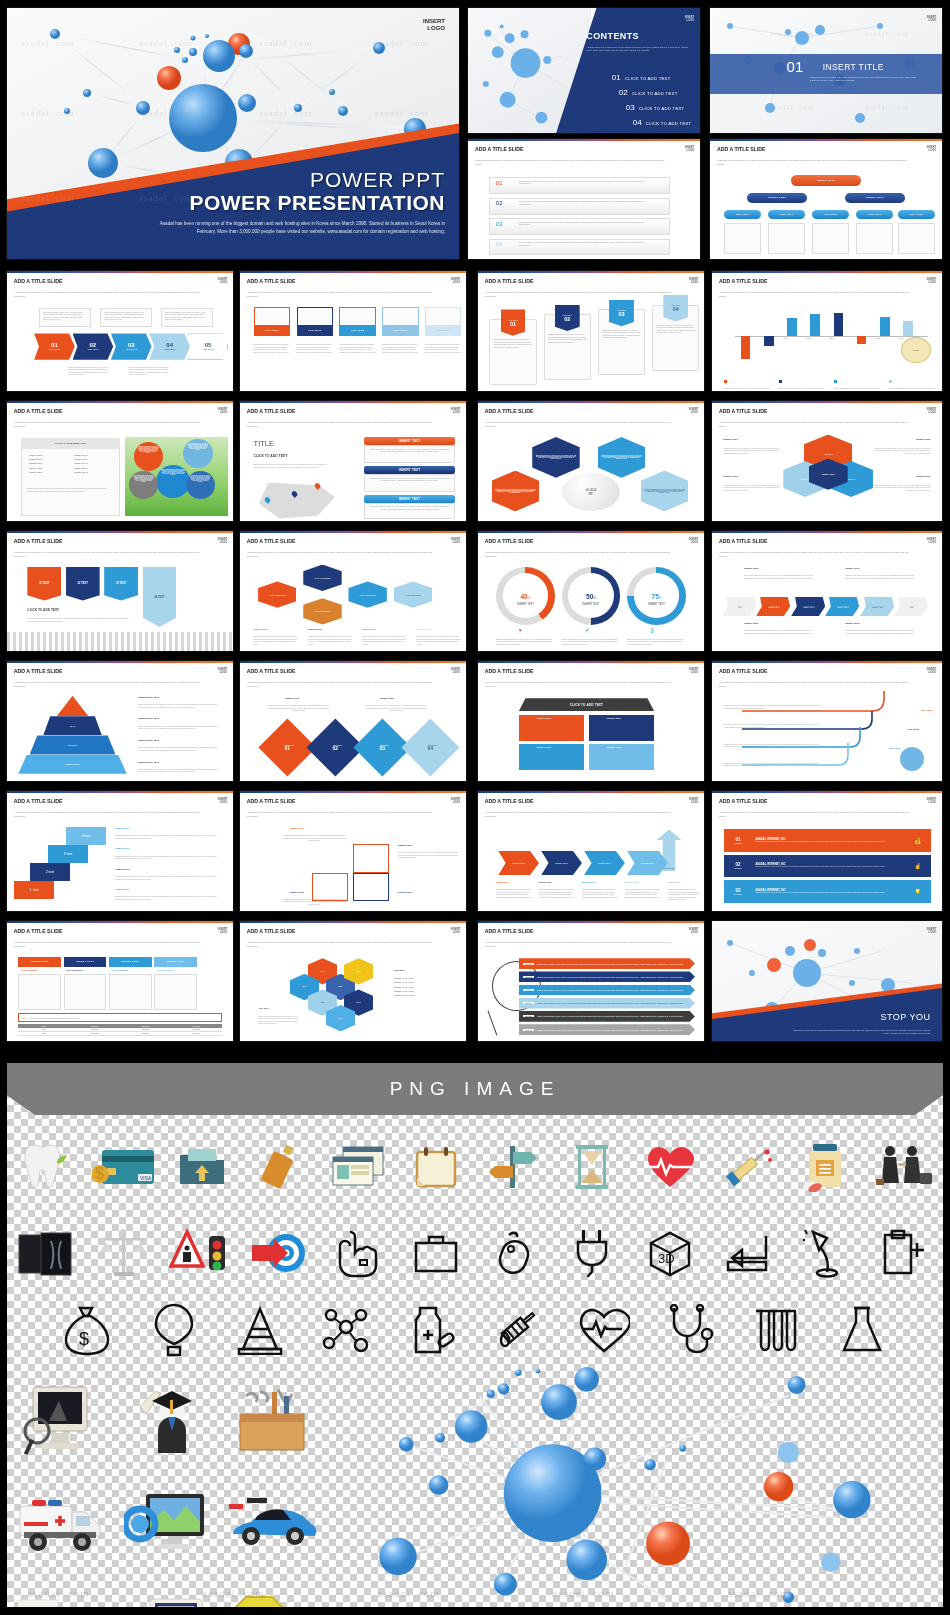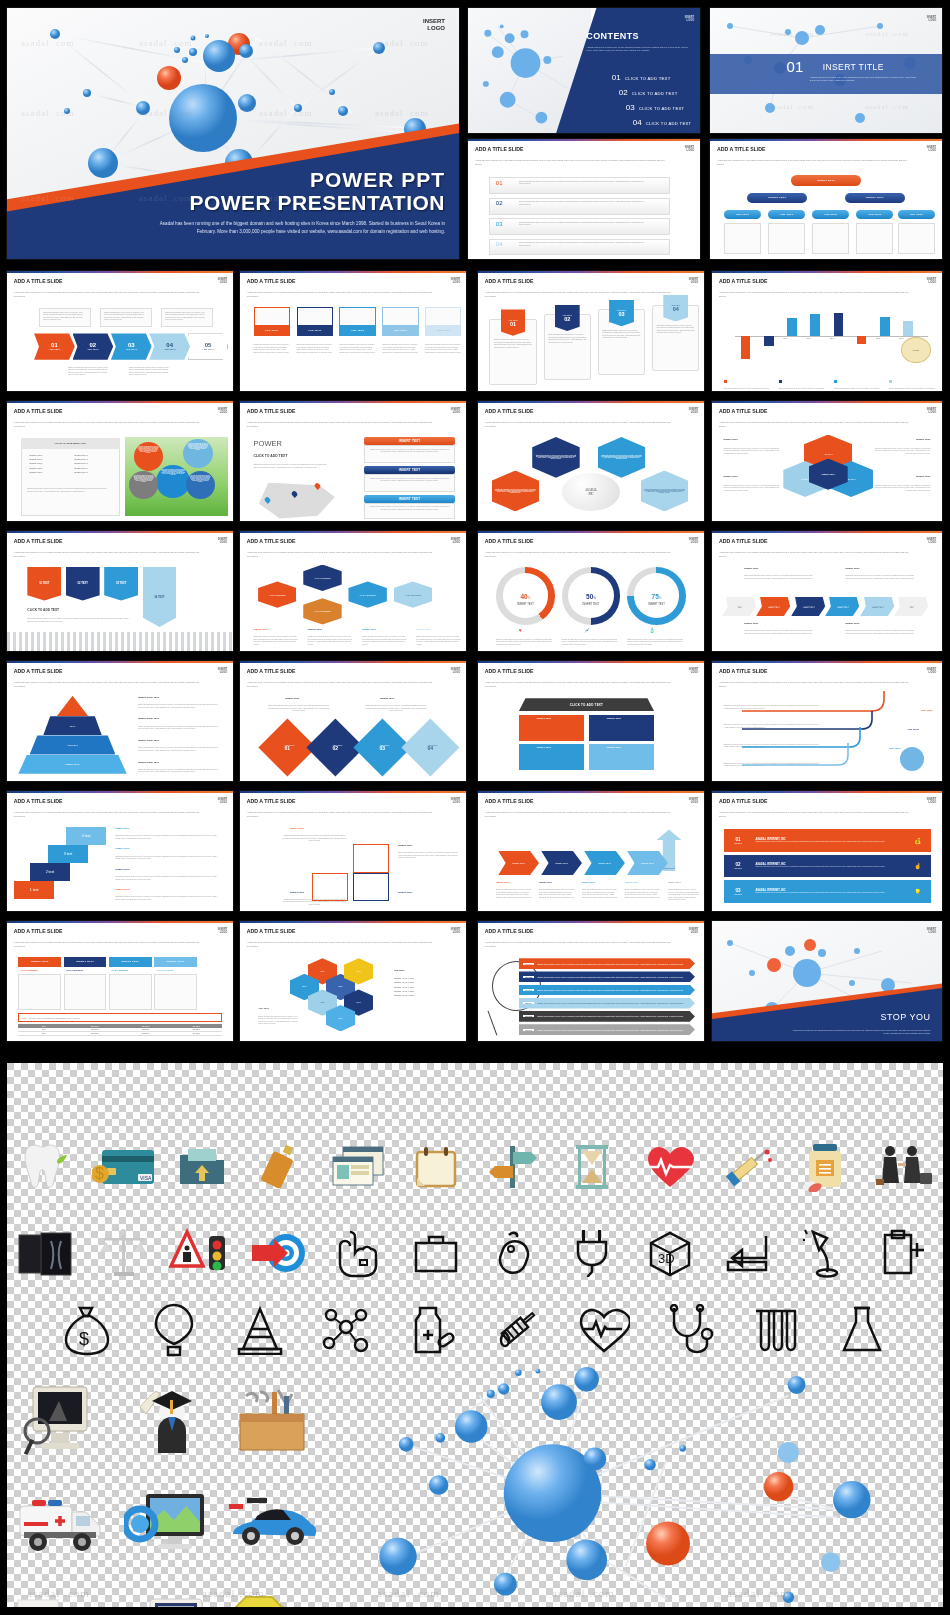--- a/index.html
+++ b/index.html
@@ -38,21 +38,21 @@
     background:#1e3a7b;
     clip-path:polygon(0% 56%, 100% 0%, 100% 100%, 0% 100%);
   }
   #hero .orangewedge {
     position:absolute; left:0; bottom:0; width:100%; height:54%;
     background:#e8501e;
     clip-path:polygon(0% 56%, 100% 0%, 100% 7%, 0% 65%);
   }
   #hero .hero-t1 {
     position:absolute; right:14px; top:160px; font-size:21px; color:#fff;
-    font-weight:bold; letter-spacing:1px; text-shadow:1px 1px 2px rgba(0,0,0,.5);margin-left:16px;
+    font-weight:normal; letter-spacing:1px; text-shadow:1px 1px 2px rgba(0,0,0,.5);margin-left:16px;
   }
   #hero .hero-t2 {
     position:absolute; right:14px; top:183px; font-size:21px; color:#fff;
     font-weight:bold; letter-spacing:.5px; text-shadow:1px 1px 2px rgba(0,0,0,.5);
   }
   #hero .hero-body {
     position:absolute; right:14px; top:212px; width:300px; text-align:right;
     font-size:4.6px; color:#dbe3f2; line-height:1.75;
   }
   #hero .hero-logo {
@@ -512,21 +512,21 @@
   </div>
 
   <div class="slide mini" style="left:240px;top:401px;width:226px;height:120px;">
     <div class="topbar"></div>
     <div class="mt">ADD A TITLE SLIDE</div>
     <div class="ms">Asadal has been running one of the biggest domain and web hosting sites in Korea since March 1998. More than 3,000,000 people have visited our website,  www.asadal.com for domain registration and web hosting.</div>
     <div class="ml">
       <div>INSERT</div>
       <div>LOGO</div>
     </div>
-    <div style="position:absolute;left:6%;top:32%;font-size:7.5px;color:#555;">POWER</div>
+    <div style="position:absolute;left:6%;top:32%;font-size:7.5px;color:#555;">TITLE</div>
     <div style="position:absolute;left:6%;top:44%;font-size:3.4px;font-weight:bold;color:#444;">CLICK TO ADD TEXT</div>
     <div class="txtblk" style="left:6%;top:52%;width:34%;">Started its business in Seoul Korea in February 1998 with the fundamental goal of providing better internet services to the world. Asadal stands for the "morning land" in ancient Korean.</div>
     <div style="position:absolute;left:5%;top:68%;width:42%;height:30%;background:#dcdcdc;clip-path:polygon(18% 0%,72% 8%,88% 40%,70% 92%,30% 100%,8% 58%);"></div>
     <div style="position:absolute;left:11%;top:80%;width:5px;height:6px;background:#2e9bd6;border-radius:50% 50% 50% 0;transform:rotate(-45deg);"></div>
     <div style="position:absolute;left:23%;top:75%;width:5px;height:6px;background:#1e3a7b;border-radius:50% 50% 50% 0;transform:rotate(-45deg);"></div>
     <div style="position:absolute;left:33%;top:68%;width:5px;height:6px;background:#e8501e;border-radius:50% 50% 50% 0;transform:rotate(-45deg);"></div>
     <div class="chip" style="left:55%;top:30%;width:40%;height:7%;background:linear-gradient(180deg,#f0713f,#dc4a16);font-size:3px;">INSERT TEXT</div>
     <div class="box" style="left:55%;top:37%;width:40%;height:15%;"></div>
     <div class="txtblk" style="left:57%;top:39%;width:36%;text-align:center;">Started its business in Seoul Korea in February 1998 with the fundamental goal of providing better internet services to the world. Asadal stands for the "morning land" in ancient Korean.</div>
     <div class="chip" style="left:55%;top:54%;width:40%;height:7%;background:linear-gradient(180deg,#3a63ad,#16306e);font-size:3px;">INSERT TEXT</div>
@@ -1095,20 +1095,23 @@
     <div style="position:absolute;left:0;right:0;bottom:0;height:48%;background:#e8501e;clip-path:polygon(0% 52%,100% 0%,100% 8%,0% 62%);"></div>
     <div class="ml">
       <div>INSERT</div>
       <div>LOGO</div>
     </div>
     <div style="position:absolute;right:5%;top:76%;font-size:9px;color:#fff;letter-spacing:.5px;">STOP YOU</div>
     <div style="position:absolute;right:5%;top:91%;width:62%;text-align:right;font-size:1.6px;color:#c6d2e8;line-height:1.5;">Asadal has been running one of the biggest domain and web hosting sites in Korea since March 1998. Started its business in Seoul Korea in February. More than 3,000,000 people have visited our website, www.asadal.com for domain registration and web hosting.</div>
   </div>
 
   <div id="pngsec">
+    <div id="pngbanner">
+      <span>PNG IMAGE</span>
+    </div>
 
     <div class="png-row" style="top:62px;height:84px;">
       <div class="png-cell">
         <svg width="52" height="56" viewBox="0 0 52 56">
             <path d="M14 6c-6 0-9 5-9 12 0 9 4 16 6 26 1 5 6 6 7 1l2-12c.5-3 4-3 4.5 0l2 12c1 5 6 4 7-1 2-10 6-17 6-26 0-7-3-12-9-12-4 0-5 2-8 2s-4-2-8.5-2z" fill="#f2f2f2" stroke="#cfcfcf"></path>
             <path d="M38 20c4-4 9-4 9-4s-2 6-6 8-5-1-3-4z" fill="#8dc63f"></path>
           </svg>
       </div>
       <div class="png-cell">
         <svg width="64" height="46" viewBox="0 0 64 46">

